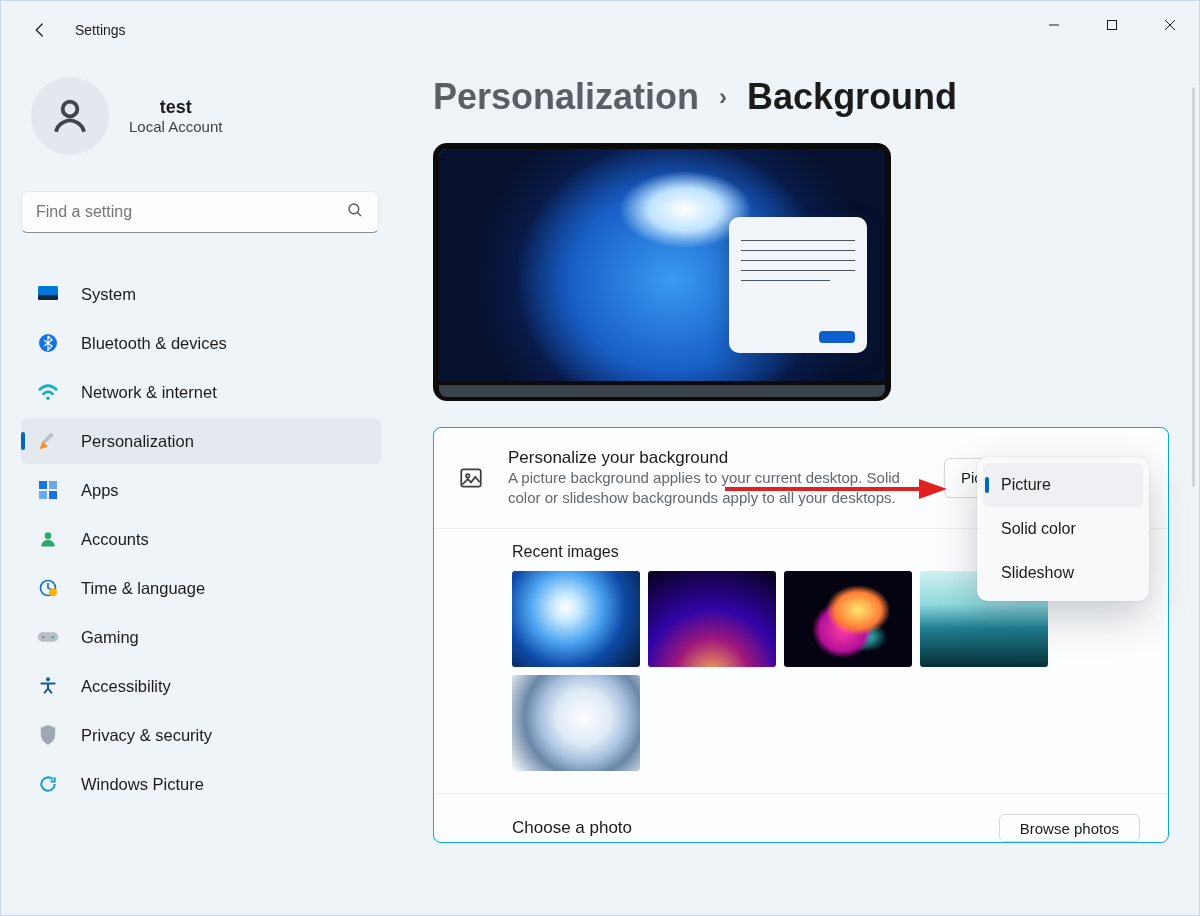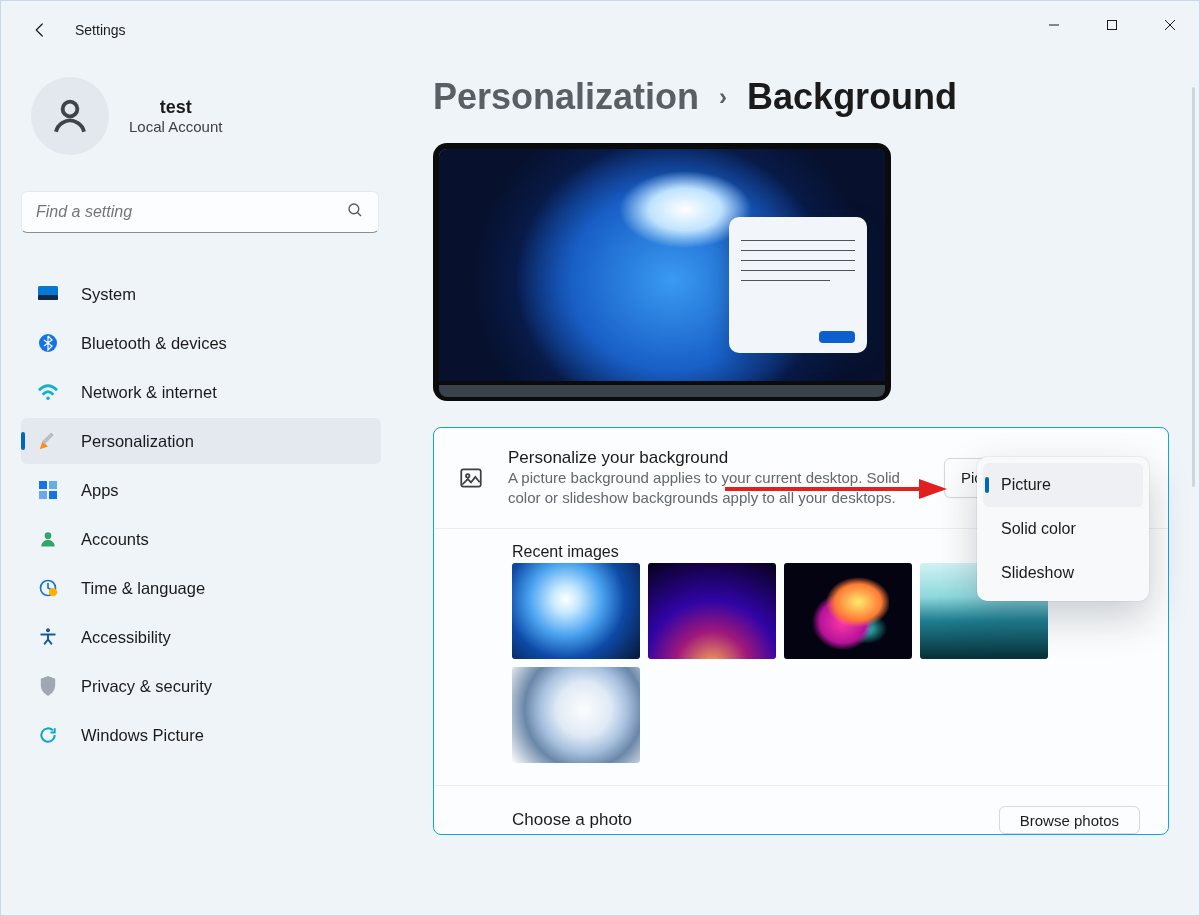--- a/index.html
+++ b/index.html
@@ -14,21 +14,21 @@
 
   
   .sidebar { position:absolute; left:20px; top:76px; width:360px; }
   .account { display:flex; align-items:center; gap:20px; margin-bottom:36px; padding-left:10px;text-align:center;}
   .avatar { width:78px; height:78px; border-radius:50%; background:#e3e8ee; display:flex; align-items:center; justify-content:center;}
   .avatar svg { stroke:#3f444a; stroke-width:2.2; fill:none;}
   .acct-text .nm { font-size:18px; font-weight:600; }
   .acct-text .sub { font-size:15px; color:#404040; }
 
   .search { position:relative; height:42px; width:358px; background:#fbfdff; border:1px solid #e4e9ee; border-bottom:1.5px solid #8a8f96; border-radius:6px; display:flex; align-items:center; padding:0 14px; margin-bottom:38px;}
-  .search input { border:none; outline:none; background:transparent; font-size:16px; flex:1; color:#5a5f66;font-style:italic;}
+  .search input { border:none; outline:none; background:transparent; font-size:16px; flex:1; color:#5a5f66;}
   .search .sicon { color:#52575e; }
 
   .nav { display:flex; flex-direction:column; gap:3px;}
   .nav-item { height:46px; display:flex; align-items:center; gap:22px; padding-left:16px; border-radius:6px; font-size:16.5px; cursor:pointer; position:relative;}
   .nav-item.sel { background:#e3e9ef; }
   .nav-item.sel::before { content:""; position:absolute; left:0; top:14px; bottom:14px; width:3.5px; border-radius:3px; background:#0067c0;}
   .nav-icon { width:22px; height:22px; display:flex; align-items:center; justify-content:center; font-size:18px;}
 
   
   .main { position:absolute; left:432px; top:76px; right:28px; bottom:0; overflow:hidden;}
@@ -52,21 +52,21 @@
 
   .card { width:736px; background:#fcfdfe; border:1px solid #0ea5e9; border-radius:8px; }
   .setting-row { display:flex; align-items:center; padding:20px 28px 20px 24px; gap:24px; position:relative;}
   .setting-icon { width:26px; height:26px; display:flex; align-items:center; justify-content:center; color:#3b3f44;}
   .setting-text { flex:1;}
   .setting-text .hd { font-size:17px; }
   .setting-text .desc { font-size:15px; color:#62686f; line-height:1.35;}
   .dropdown-anchor { width:196px; height:40px; border:1px solid #d4d9dd; border-radius:6px; display:flex; align-items:center; justify-content:space-between; padding:0 14px 0 16px; font-size:15px; background:#fcfdfe; box-shadow:0 0 0 1px rgba(0,0,0,.01);}
   .divider { height:1px; background:#ebeef1; }
   .recent { padding:14px 24px 22px 78px;}
-  .recent .lbl { font-size:16px; margin-bottom:2px;}
+  .recent .lbl { font-size:16px; margin-bottom:10px;}
   .thumbs { display:flex; flex-wrap:wrap; gap:8px;}
   .thumb { width:128px; height:96px; border-radius:3px; background:#888;}
   .t1 { background: radial-gradient(circle at 42% 38%, #fff 0%, #c7e9ff 14%, #4aa3f0 38%, #0d4aa7 62%, #071733 100%);}
   .t2 { background: radial-gradient(circle at 50% 110%, #ffb255 0%, #a0187b 30%, #3004a6 55%, #060118 100%);}
   .t3 { background: #030311; position:relative;}
   .t3 .petal{position:absolute; left:22%; top:14%; width:60%; height:76%;
      background:
        radial-gradient(ellipse 60% 50% at 60% 35%, #ffe96e 0%, #ff7b36 50%, transparent 70%),
        radial-gradient(ellipse 50% 50% at 40% 62%, #ff3aa8 0%, #b51299 60%, transparent 80%),
        radial-gradient(ellipse 40% 30% at 70% 72%, #30e3d5 0%, transparent 70%);
@@ -208,20 +208,30 @@
           <svg width="20" height="20" viewBox="0 0 24 24">
             <circle cx="12" cy="12" r="9" fill="none" stroke="#1a73c9" stroke-width="2"></circle>
             <path d="M12 6v6l4 2" stroke="#1a73c9" stroke-width="2" fill="none"></path>
             <circle cx="18" cy="17" r="5" fill="#ffb100"></circle>
           </svg>
         </span>
       <span>Time &amp; language</span>
     </div>
     <div class="nav-item">
       <span class="nav-icon">
+          <svg width="24" height="16" viewBox="0 0 28 18">
+            <rect x="1" y="3" width="26" height="12" rx="6" fill="#b5bfc8"></rect>
+            <circle cx="8" cy="9" r="1.4" fill="#e24141"></circle>
+            <circle cx="20" cy="9" r="1.4" fill="#2a9f55"></circle>
+          </svg>
+        </span>
+      <span>Gaming</span>
+    </div>
+    <div class="nav-item">
+      <span class="nav-icon">
           <svg width="20" height="20" viewBox="0 0 24 24">
             <circle cx="12" cy="4" r="2.4" fill="#16599c"></circle>
             <path d="M4 9h16M12 9v6M12 15l-4 5M12 15l4 5" stroke="#16599c" stroke-width="2.4" stroke-linecap="round"></path>
           </svg>
         </span>
       <span>Accessibility</span>
     </div>
     <div class="nav-item">
       <span class="nav-icon">
           <svg width="18" height="22" viewBox="0 0 20 24">

